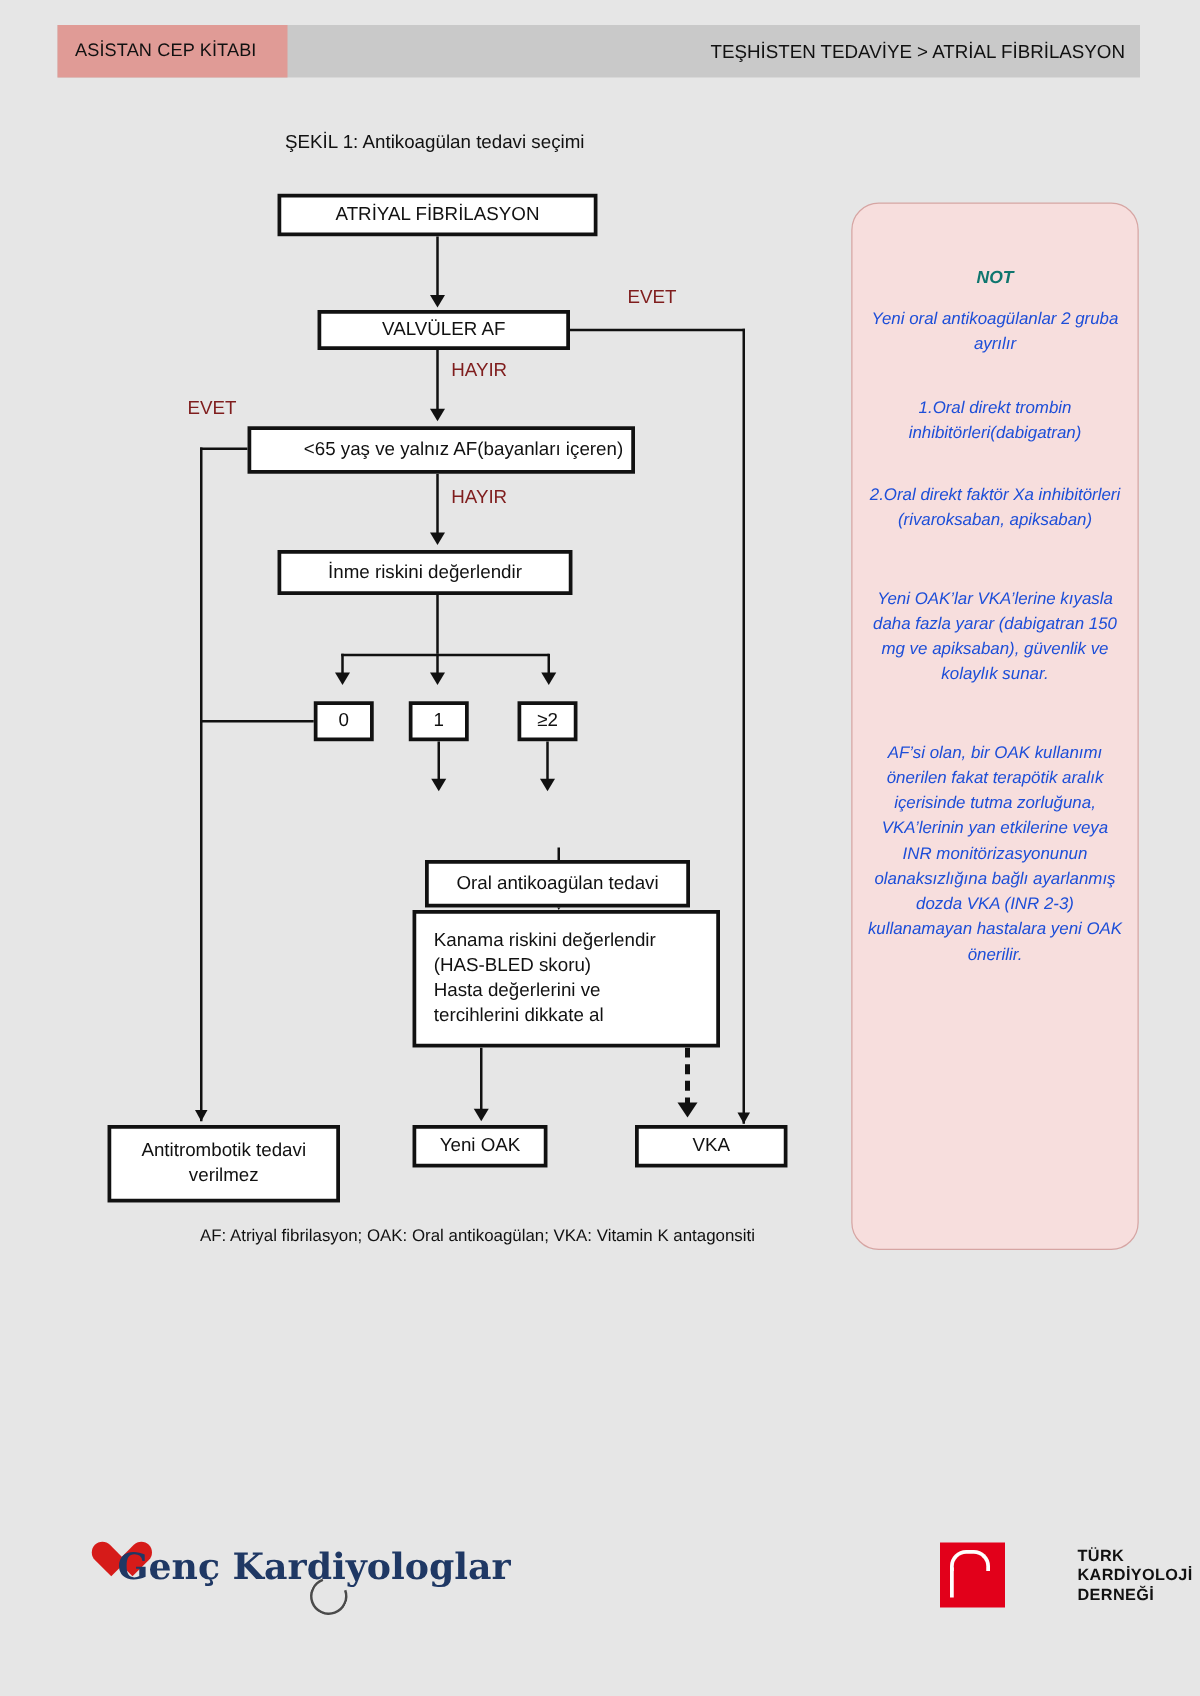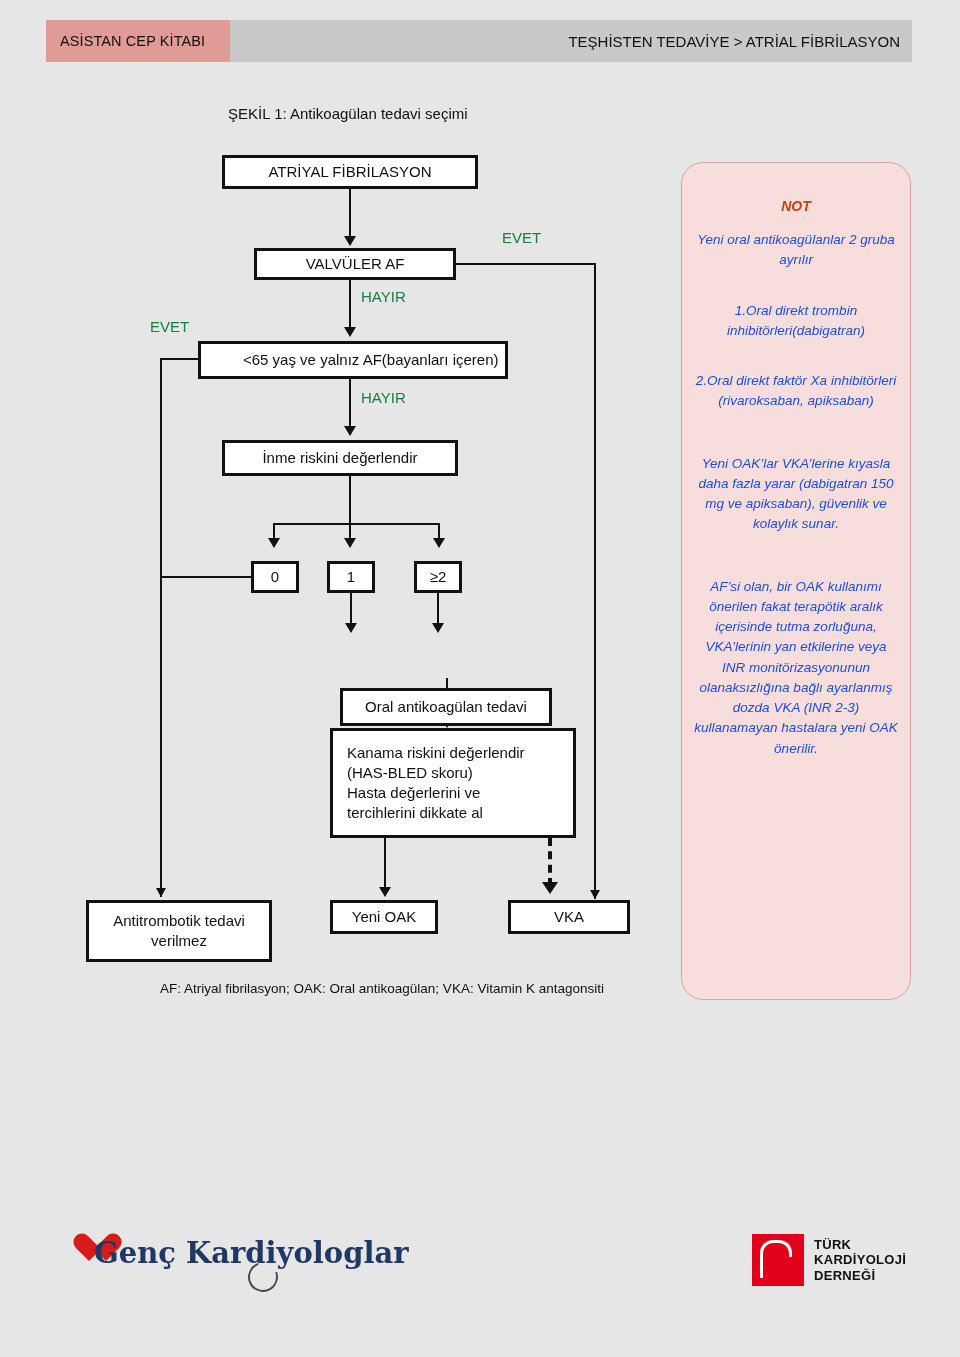--- a/index.html
+++ b/index.html
@@ -131,21 +131,21 @@
     position: absolute;
     width: 0;
     border-left: 4px dashed #111;
     z-index: 2;
   }
 
   
   .edge-label {
     position: absolute;
     font-size: 15px;
-    color: #15803d;
+    color: #7f1d1d;
     z-index: 4;
     white-space: nowrap;
   }
 
   
   #note-panel {
     position: absolute;
     left: 681px;
     top: 162px;
     width: 230px;
@@ -155,22 +155,22 @@
     border-radius: 22px;
     box-sizing: border-box;
     padding: 18px 12px 10px 12px;
     z-index: 1;
   }
   #note-panel .note-title {
     text-align: center;
     font-style: italic;
     font-weight: bold;
     font-size: 14px;
-    color: #c2410c;
-    margin-top: 17px;
+    color: #0f766e;
+    margin-top: 32px;
   }
   .note-par {
     text-align: center;
     font-style: italic;
     font-size: 13.5px;
     line-height: 1.5;
     color: #1d4ed8;
     margin-top: 16px;
   }
   .note-par.gap-lg { margin-top: 30px; }
@@ -226,21 +226,21 @@
     left: 8px; top: 20px;
     width: 3px; height: 24px;
     background: #ffffff;
   }
   #tkd-text {
     font-size: 13px;
     font-weight: bold;
     line-height: 1.18;
     color: #111;
   }
-  #tkd-text span { display: block; letter-spacing: .3px; }
+  #tkd-text span { display: block; letter-spacing: .3px; margin-left: 48px; }
 
   .heart {
     position: absolute;
     left: 0; top: 6px;
     width: 34px; height: 32px;
   }
   .heart::before, .heart::after {
     content: "";
     position: absolute;
     top: 0;

